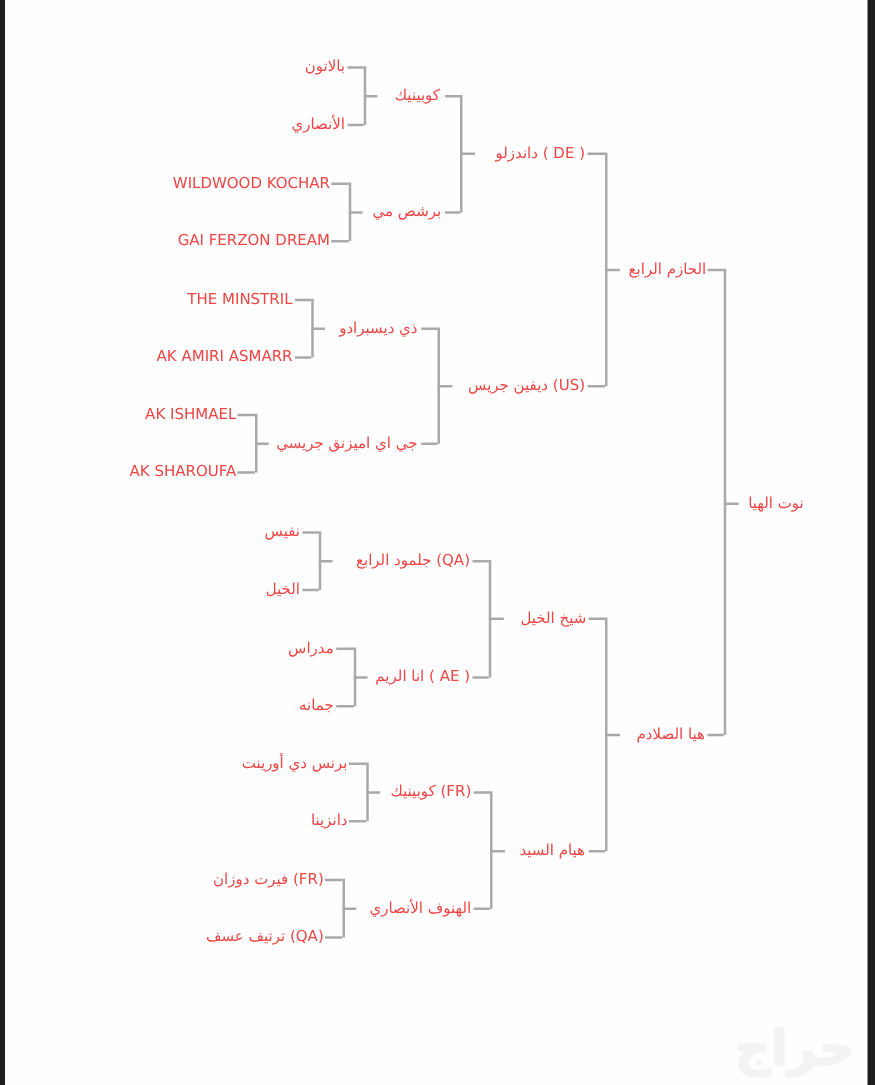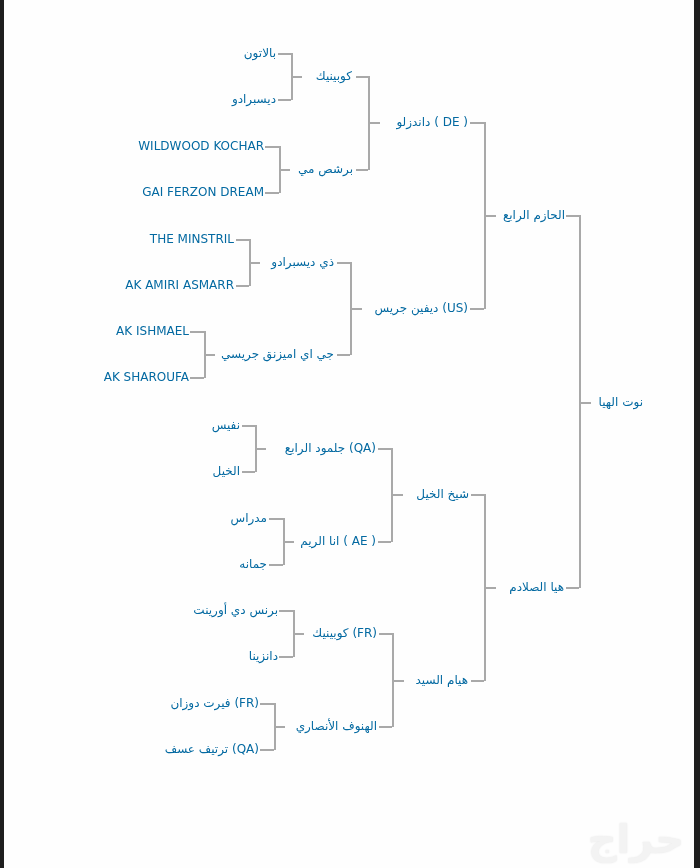--- a/index.html
+++ b/index.html
@@ -1,29 +1,29 @@
 <!DOCTYPE html>
 <html><head>
 <meta charset="utf-8">
 <style>
   html, body { margin: 0; padding: 0; }
   body { width: 700px; height: 868px; position: relative; overflow: hidden; background: #1e1e1e; font-family: "DejaVu Sans", sans-serif; }
   .page { position: absolute; left: 4px; top: 0; width: 690px; height: 868px; background: #fefefe; }
-  .lbl { position: absolute; font-size: 12px; color: #0369a1; white-space: nowrap; line-height: 14px; text-align: right; transform: translateY(-7px); }
+  .lbl { position: absolute; font-size: 12px; color: #ef4444; white-space: nowrap; line-height: 14px; text-align: right; transform: translateY(-7px); }
   .h { position: absolute; height: 1.5px; background: #a9a9a9; }
   .v { position: absolute; width: 1.5px; background: #a9a9a9; }
   .wm { position: absolute; right: 10px; bottom: 6px; font-size: 40px; font-weight: bold; color: #f3f3f3; text-shadow: 0 0 2px #e6e6e6; font-family: "DejaVu Sans", sans-serif; }
 </style>
 </head>
 <body>
 
 <div class="page">
 
   <span class="lbl" style="right:418px; top:53px">بالاتون</span>
-  <span class="lbl" style="right:418px; top:99px">ديسبرادو</span>
+  <span class="lbl" style="right:418px; top:99px">الأنصاري</span>
   <span class="lbl" style="right:430px; top:146px">WILDWOOD KOCHAR</span>
   <span class="lbl" style="right:430px; top:192px">GAI FERZON DREAM</span>
   <span class="lbl" style="right:460px; top:239px">THE MINSTRIL</span>
   <span class="lbl" style="right:460px; top:285px">AK AMIRI ASMARR</span>
   <span class="lbl" style="right:505px; top:331px">AK ISHMAEL</span>
   <span class="lbl" style="right:505px; top:377px">AK SHAROUFA</span>
   <span class="lbl" style="right:454px; top:425px">نفيس</span>
   <span class="lbl" style="right:454px; top:471px">الخيل</span>
   <span class="lbl" style="right:427px; top:518px">مدراس</span>
   <span class="lbl" style="right:427px; top:564px">جمانه</span>

